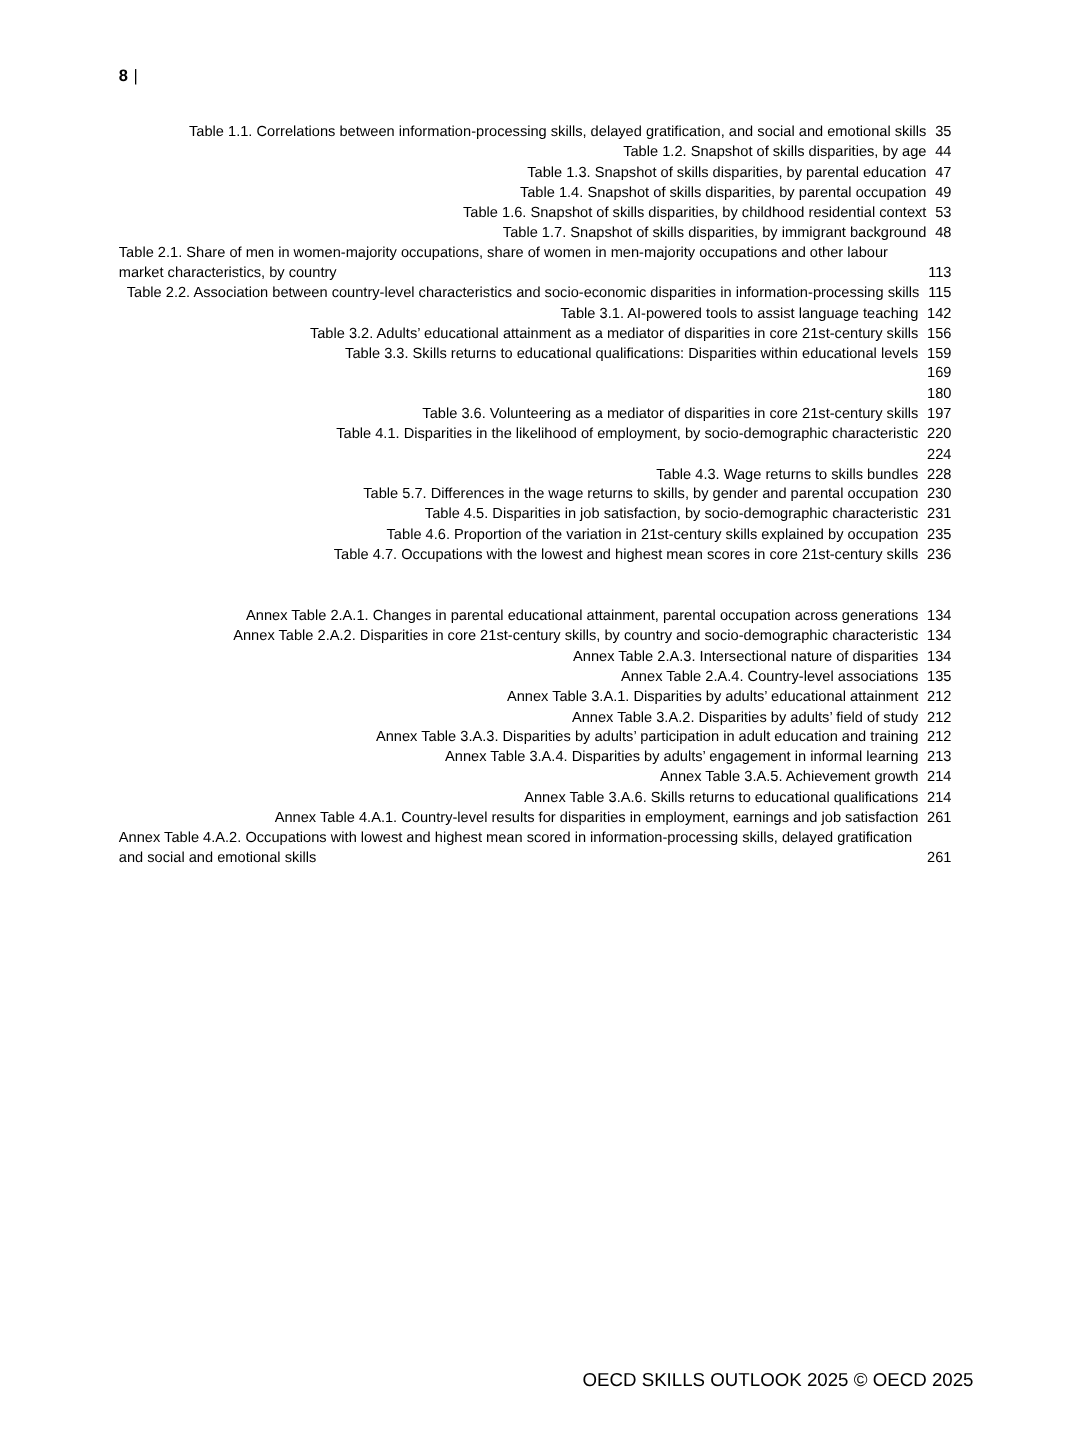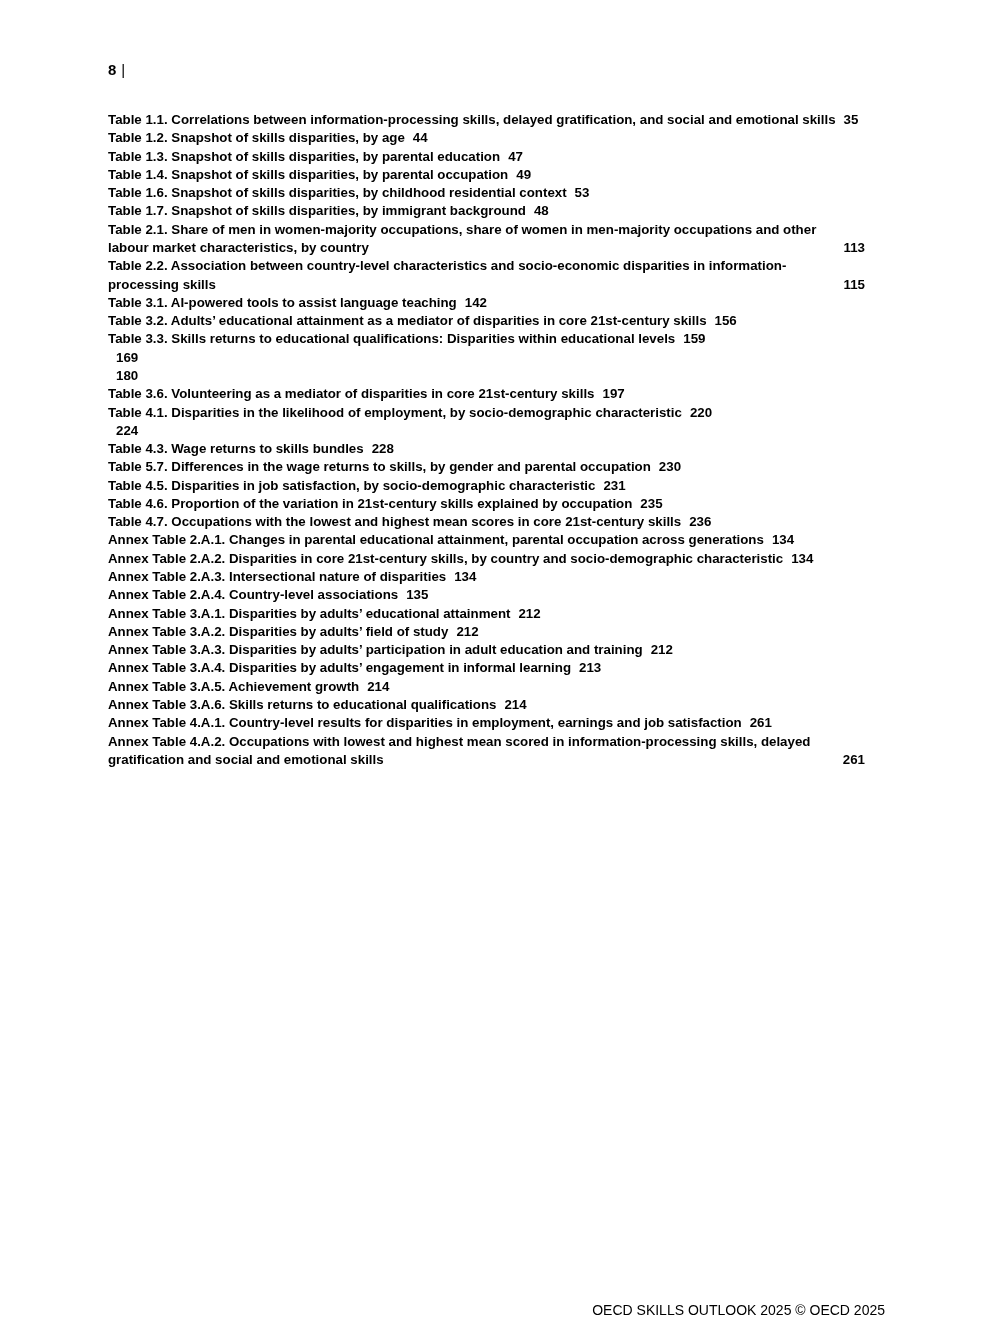--- a/index.html
+++ b/index.html
@@ -25,44 +25,43 @@
   .page-header .divider { font-weight: normal; margin-left: 5px; }
 
   .toc {
     position: absolute;
     left: 108px;
     top: 111px;
     width: 757px;
     font-size: 13.3px;
     line-height: 18.28px;
   }
-  .toc-section-annex { }
+  .toc-section-annex { margin-top: 38px; }
 
   .toc-row {
     display: flex;
-    justify-content: flex-start;
+    justify-content: flex-end;
     align-items: flex-end;
-    font-weight: bold;
   }
   .entry-title {
     display: block;
     max-width: 730px;
   }
   .entry-page {
     display: block;
     margin-left: 8px;
     white-space: nowrap;
     text-align: right;
   }
 
   .page-footer {
     position: absolute;
     right: 107px;
-    top: 1303px;
-    font-size: 14px;
+    top: 1247px;
+    font-size: 17px;
     line-height: 15px;
     white-space: nowrap;
   }
 </style>
 </head>
 <body>
 
 <div class="page-header">
   <span class="pagenum">8</span><span class="divider">|</span>
 </div>

